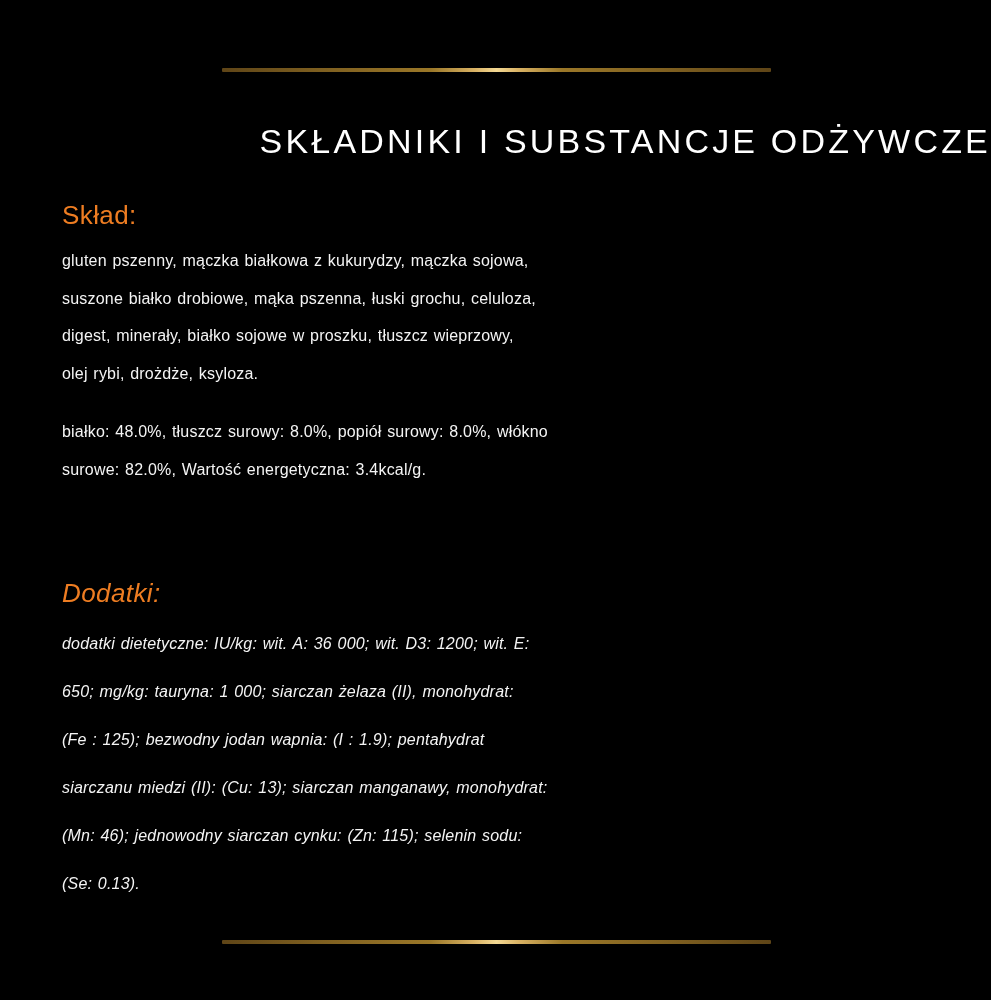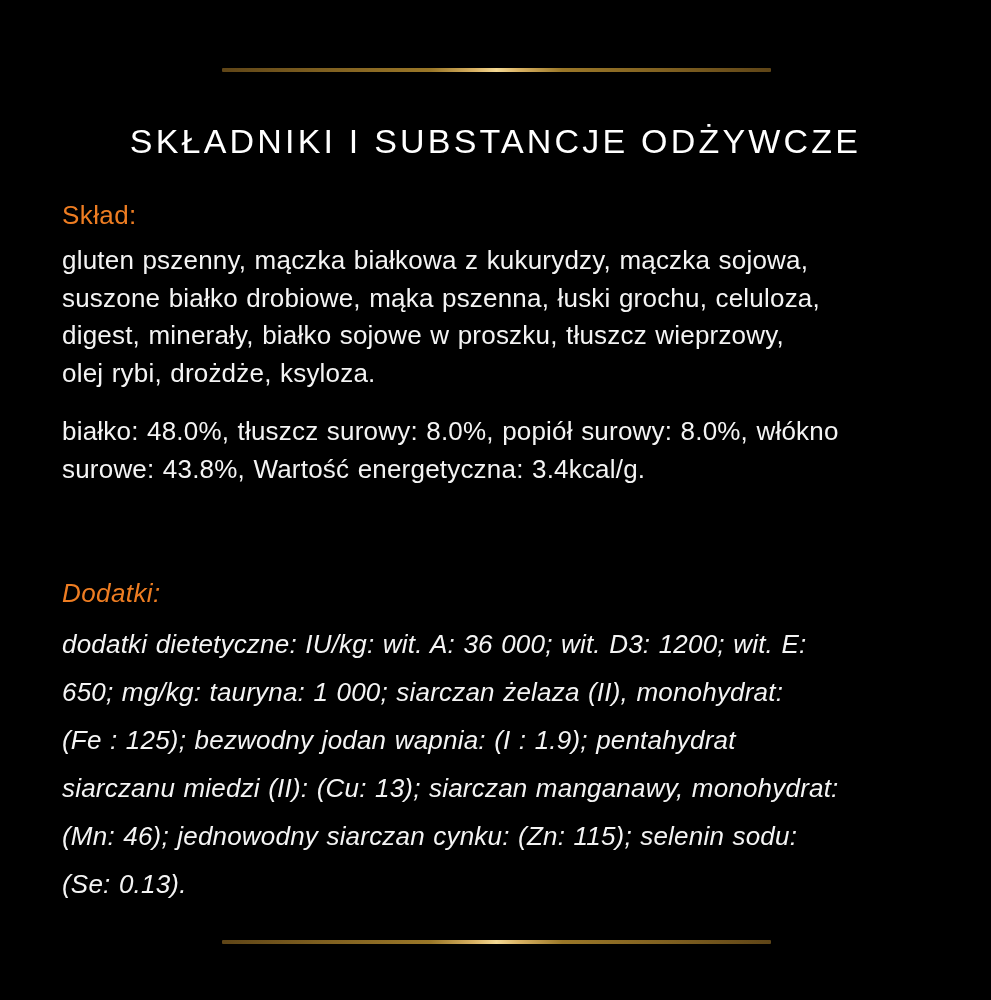--- a/index.html
+++ b/index.html
@@ -44,21 +44,21 @@
     border-radius: 1px;
   }
   .gold-divider.top { top: 68px; }
   .gold-divider.bottom { top: 940px; }
   .title {
     position: absolute;
     top: 117px;
     left: 0;
     width: 100%;
     margin: 0;
-    text-align: center;
+    text-align: right;
     color: var(--title-white);
     font-size: 34px;
     font-weight: 500;
     line-height: 48px;
     letter-spacing: 3.2px;
     white-space: nowrap;
   }
   .sec {
     position: absolute;
     left: 62px;
@@ -71,21 +71,21 @@
     margin: 0 0 4px 0;
     color: var(--heading-orange);
     font-size: 26px;
     font-weight: 500;
     line-height: 46px;
     letter-spacing: 0.4px;
   }
   .sec .body {
     margin: 0;
     color: var(--body-white);
-    font-size: 26px;
+    font-size: 16px;
     font-weight: 400;
     line-height: 37.5px;
     letter-spacing: 0.2px;
     word-spacing: 1px;
     white-space: pre-line;
   }
   .sec-2 .body { line-height: 48px; }
 </style>
 </head>
 <body>
@@ -99,21 +99,21 @@
   <section class="sec sec-0">
     <h2 class="heading">Skład:</h2>
     <p class="body">gluten pszenny, mączka białkowa z kukurydzy, mączka sojowa,
 suszone białko drobiowe, mąka pszenna, łuski grochu, celuloza,
 digest, minerały, białko sojowe w proszku, tłuszcz wieprzowy,
 olej rybi, drożdże, ksyloza.</p>
   </section>
 
   <section class="sec sec-1">
     <p class="body">białko: 48.0%, tłuszcz surowy: 8.0%, popiół surowy: 8.0%, włókno
-surowe: 43.8%, Wartość energetyczna: 3.4kcal/g.</p>
+surowe: 82.0%, Wartość energetyczna: 3.4kcal/g.</p>
   </section>
 
   <section class="sec sec-2">
     <h2 class="heading">Dodatki:</h2>
     <p class="body">dodatki dietetyczne: IU/kg: wit. A: 36 000; wit. D3: 1200; wit. E:
 650; mg/kg: tauryna: 1 000; siarczan żelaza (II), monohydrat:
 (Fe : 125); bezwodny jodan wapnia: (I : 1.9); pentahydrat
 siarczanu miedzi (II): (Cu: 13); siarczan manganawy, monohydrat:
 (Mn: 46); jednowodny siarczan cynku: (Zn: 115); selenin sodu:
 (Se: 0.13).</p>

